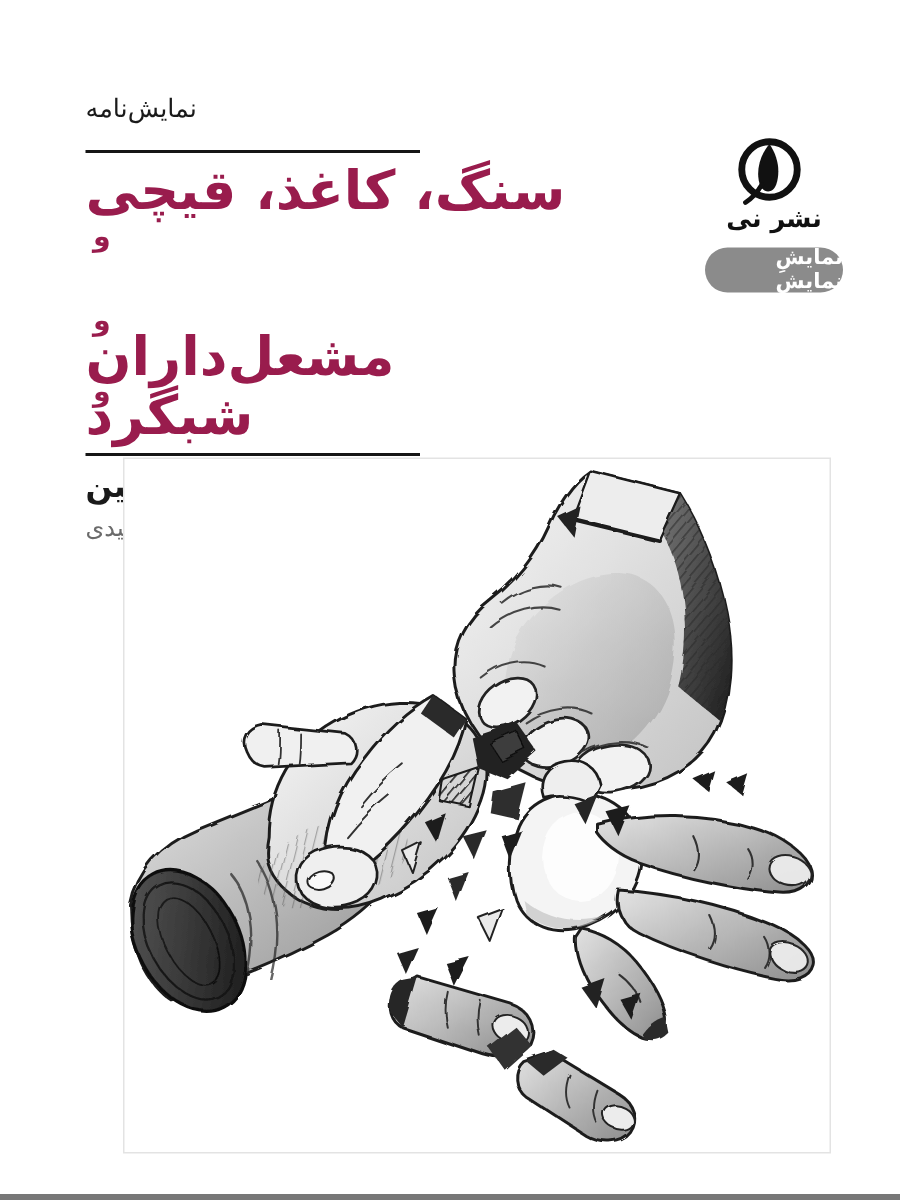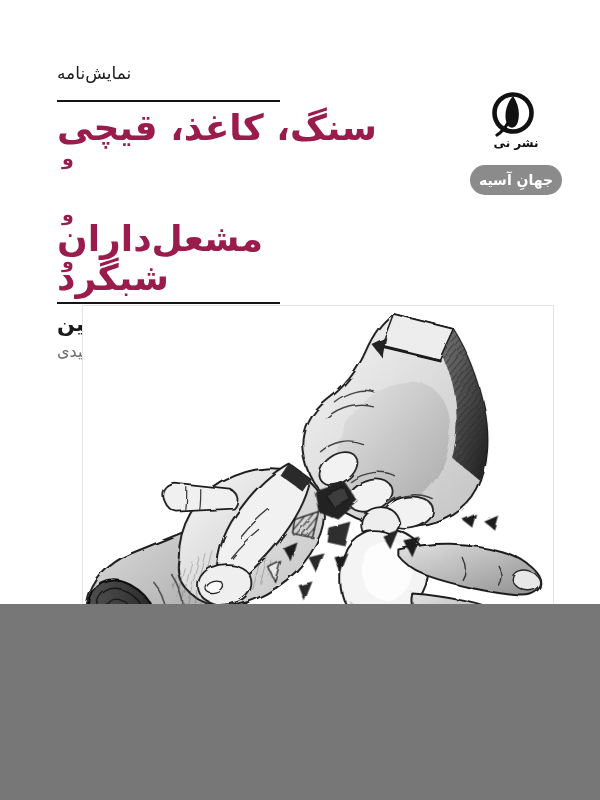--- a/index.html
+++ b/index.html
@@ -3,42 +3,42 @@
 <meta charset="utf-8">
 <style>
   :root{
     --title_color:#991c4d; --text_color:#1a1a1a; --muted_color:#6b6b6b;
     --badge_bg:#8b8b8b; --badge_text:#ffffff; --frame_color:#e3e3e3; --rule_color:#151515;
     --page_bg:#ffffff;
   }
   *{margin:0;padding:0;box-sizing:border-box;}
   html,body{background:#777;}
   .cover{
-    position:relative;width:600px;height:604px;background:var(--page_bg);
+    position:relative;width:600px;height:796px;background:var(--page_bg);
     font-family:"DejaVu Sans",sans-serif;overflow:hidden;margin:0 auto;
   }
   .line{position:absolute;left:57px;direction:rtl;white-space:nowrap;line-height:1.15;}
   .genre{top:64px;font-size:17px;color:var(--text_color);}
   .rule{position:absolute;left:57px;width:223px;height:2px;background:var(--rule_color);}
   .rule1{top:100px;}
   .rule2{top:302px;}
   .title{font-weight:bold;font-size:36px;color:var(--title_color);}
   .t1{top:107px;}
   .conj{font-weight:bold;font-size:19px;color:var(--title_color);left:62px;}
   .v1{top:148px;}
   .t2{top:163px;}
   .v2{top:204px;}
   .t3{top:218px;}
   .v3{top:251px;}
   .t4{top:257px;}
   .author{top:312px;font-size:21px;font-weight:bold;color:var(--text_color);}
   .translator{top:343px;font-size:16px;color:var(--muted_color);}
   .logo-mark{position:absolute;left:489px;top:88px;}
   .pub-name{position:absolute;left:468px;top:136px;width:96px;text-align:center;
-    direction:rtl;font-size:12px;font-weight:bold;color:#111;}
+    direction:rtl;font-size:17px;font-weight:bold;color:#111;}
   .badge{
     position:absolute;left:470px;top:165px;width:92px;height:30px;border-radius:15px;
     background:var(--badge_bg);color:var(--badge_text);display:flex;align-items:center;
     justify-content:center;direction:rtl;font-size:14px;font-weight:bold;
   }
   .art-frame{
     position:absolute;left:82px;top:305px;width:472px;height:464px;
     border:1px solid var(--frame_color);background:#fff;
   }
   .art-frame svg{display:block;}
@@ -63,21 +63,21 @@
   <div class="line translator">ترجمهٔ آسیه سیدی</div>
 
   <div class="logo-mark">
     <svg width="48" height="54" viewBox="0 0 48 54" aria-hidden="true">
       <circle cx="24" cy="25" r="18.5" fill="none" stroke="#111" stroke-width="4.6"></circle>
       <path d="M24,8 C29.5,16 31.5,26 28.5,35 C26.5,40.5 21,41.5 18,36 C14.5,28 17,16 24,8 Z" fill="#111"></path>
       <path d="M19,35 C16,40 13,44 8,47" fill="none" stroke="#111" stroke-width="3.2" stroke-linecap="round"></path>
     </svg>
   </div>
   <div class="pub-name">نشر نی</div>
-  <div class="badge">جهانِ آسیه</div>
+  <div class="badge">نمایشِ نمایش</div>
 
   <div class="art-frame">
     <svg width="470" height="462" viewBox="0 0 471 463" role="img" aria-label="طراحی مدادی دست‌ها در حال بازی سنگ کاغذ قیچی با انگشتان شکسته و خرده‌های پراکنده">
       <defs>
         <linearGradient id="gLight" x1="0" y1="0" x2="1" y2="1">
           <stop offset="0" stop-color="#f7f7f7"></stop>
             <stop offset="1" stop-color="#c2c2c2"></stop>
         </linearGradient>
         <linearGradient id="gMid" x1="0" y1="0" x2="1" y2="1">
           <stop offset="0" stop-color="#e2e2e2"></stop>

